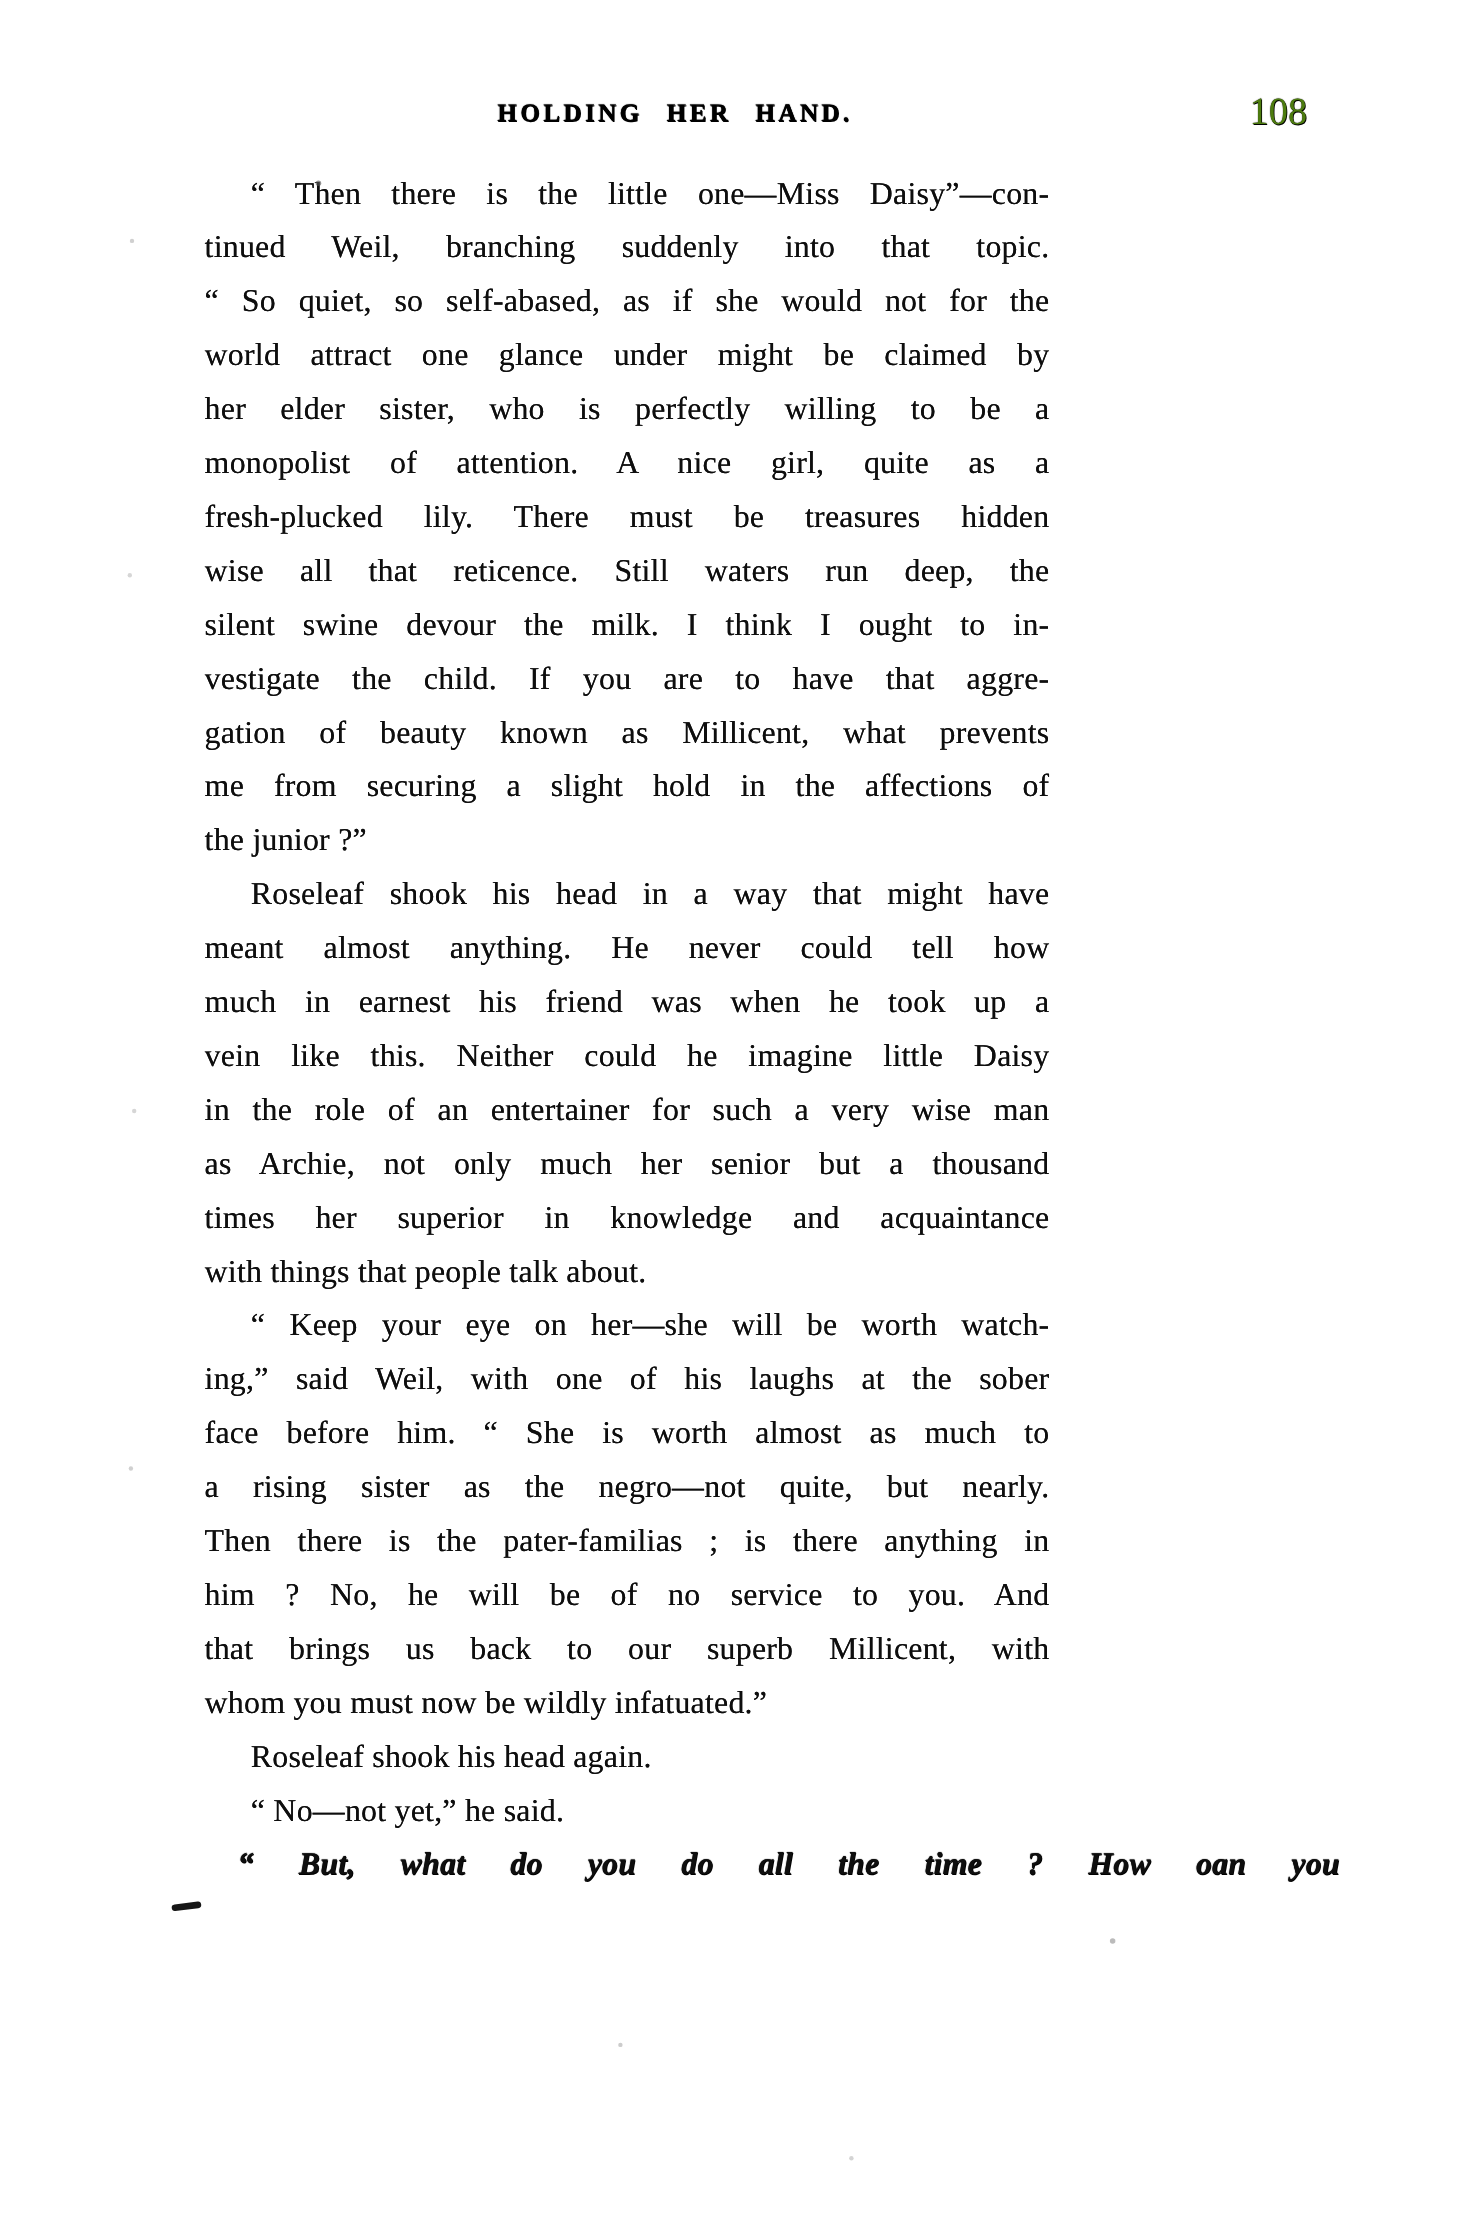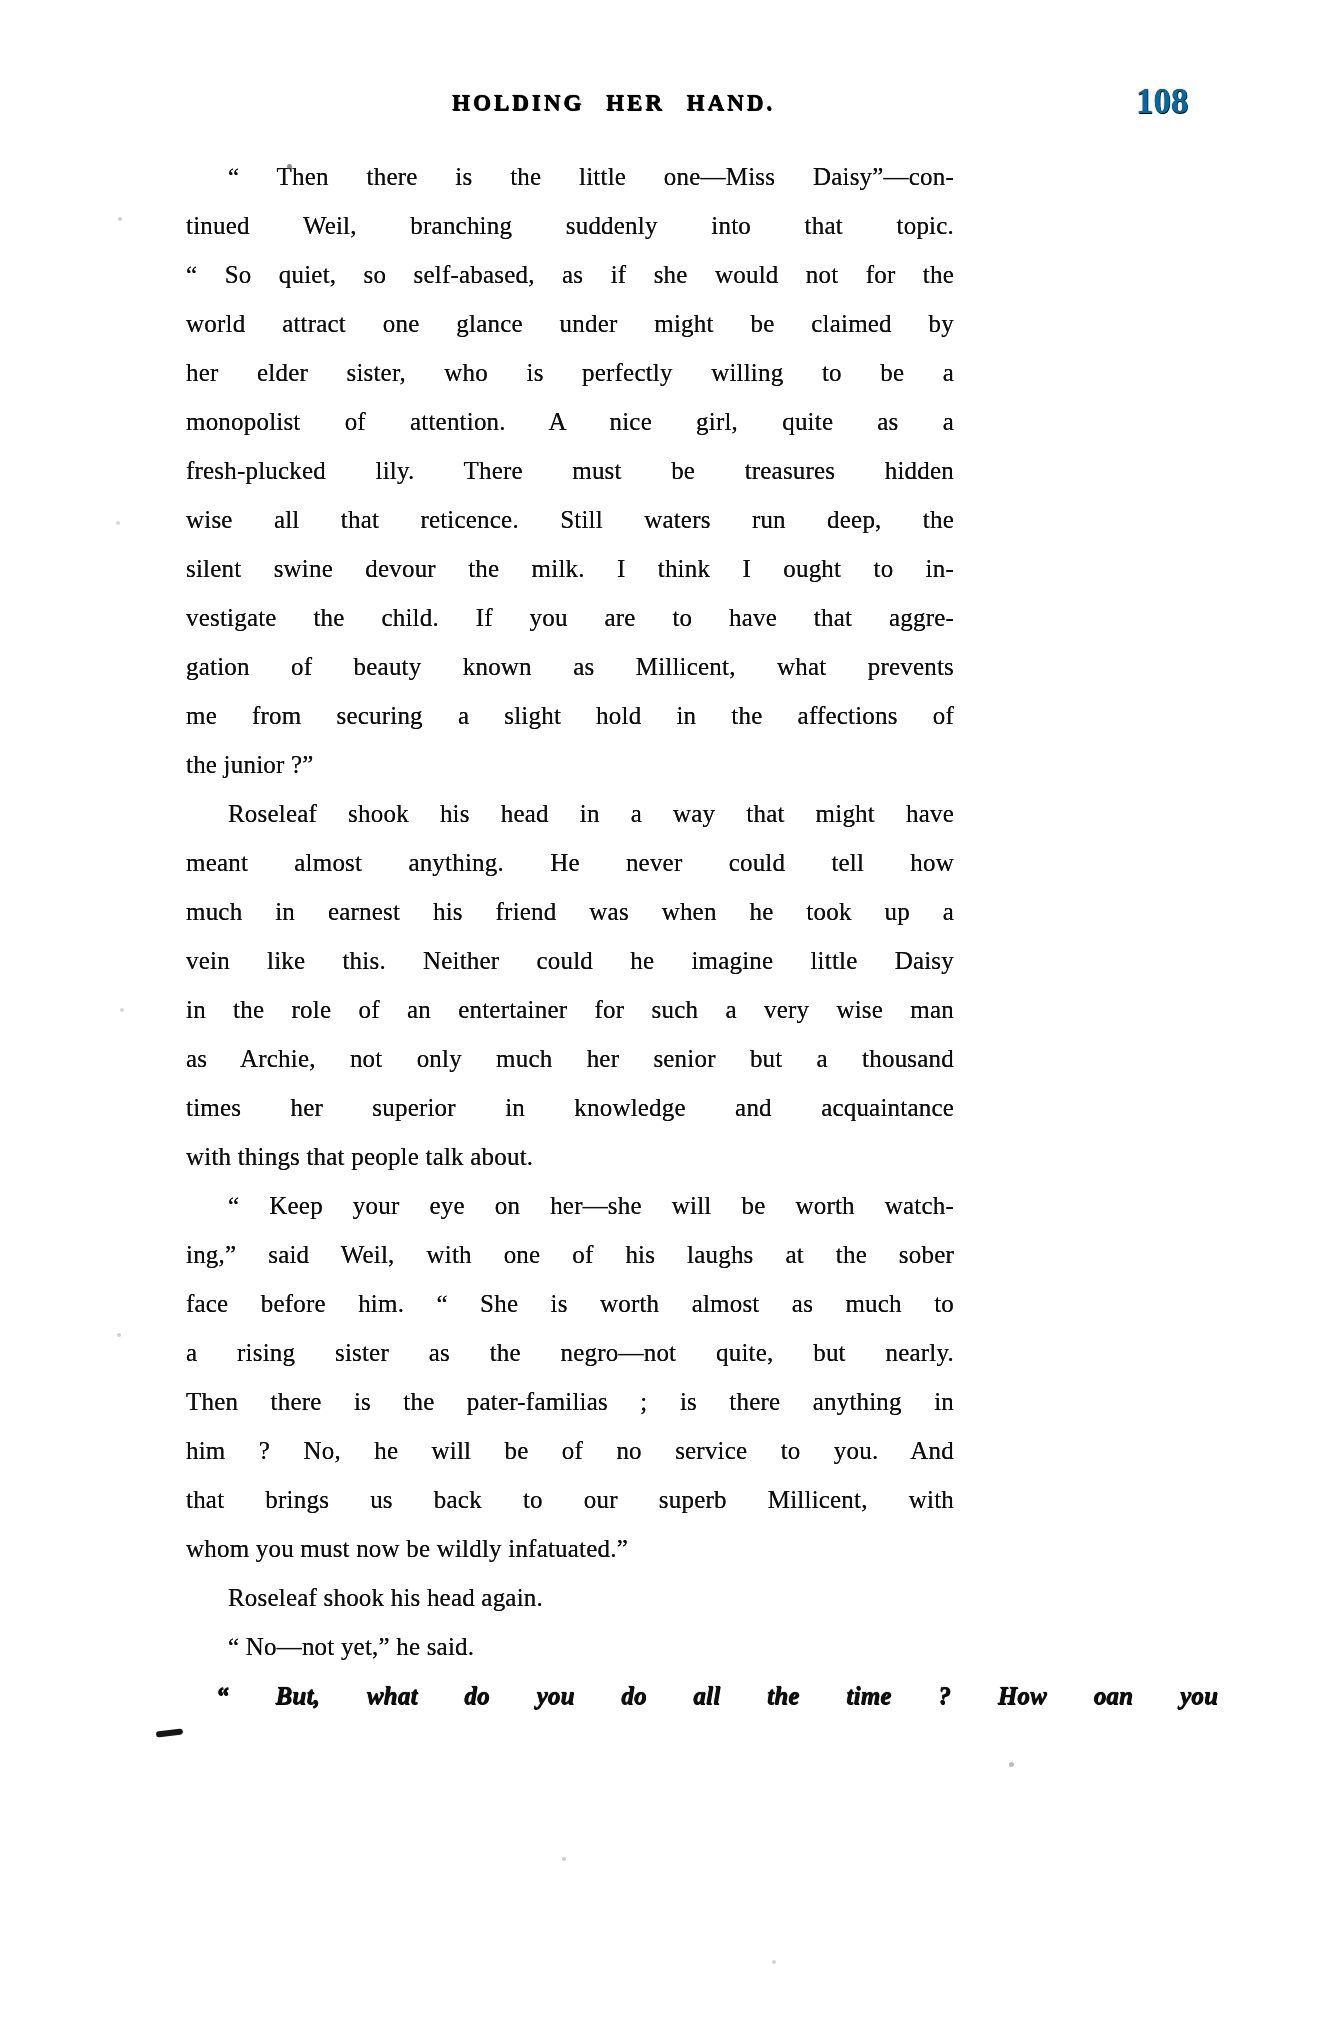--- a/index.html
+++ b/index.html
@@ -17,27 +17,27 @@
   .running-title {
     position:absolute; top:90px; left:452px;
     font-size:23px; font-weight:bold;
     letter-spacing:3px; word-spacing:13px;
     color:#000;
     text-shadow:0 0 1px #000, 0.6px 0.6px 0 #000;
     white-space:nowrap;
   }
   .page-number {
     position:absolute; top:82px; left:1136px;
-    font-size:35px; font-weight:bold;
-    color:#0369a1;
+    font-size:35px; font-weight:normal;
+    color:#4d7c0f;
     text-shadow:0 0 1px #000, 0.5px 0.5px 0 #000;
   }
   .text-block {
     position:absolute; left:186px; top:152px; width:768px;
-    font-size:25px; line-height:49px;
+    font-size:29px; line-height:49px;
     letter-spacing:0.2px;
     text-shadow:0 0 0.6px rgba(0,0,0,0.85);
   }
   .para { width:100%; }
   .line {
     height:49px; overflow:hidden;
     text-align:justify; text-align-last:justify;
   }
   .line.first { padding-left:42px; }
   .line.last { text-align:center; text-align-last:left; }

